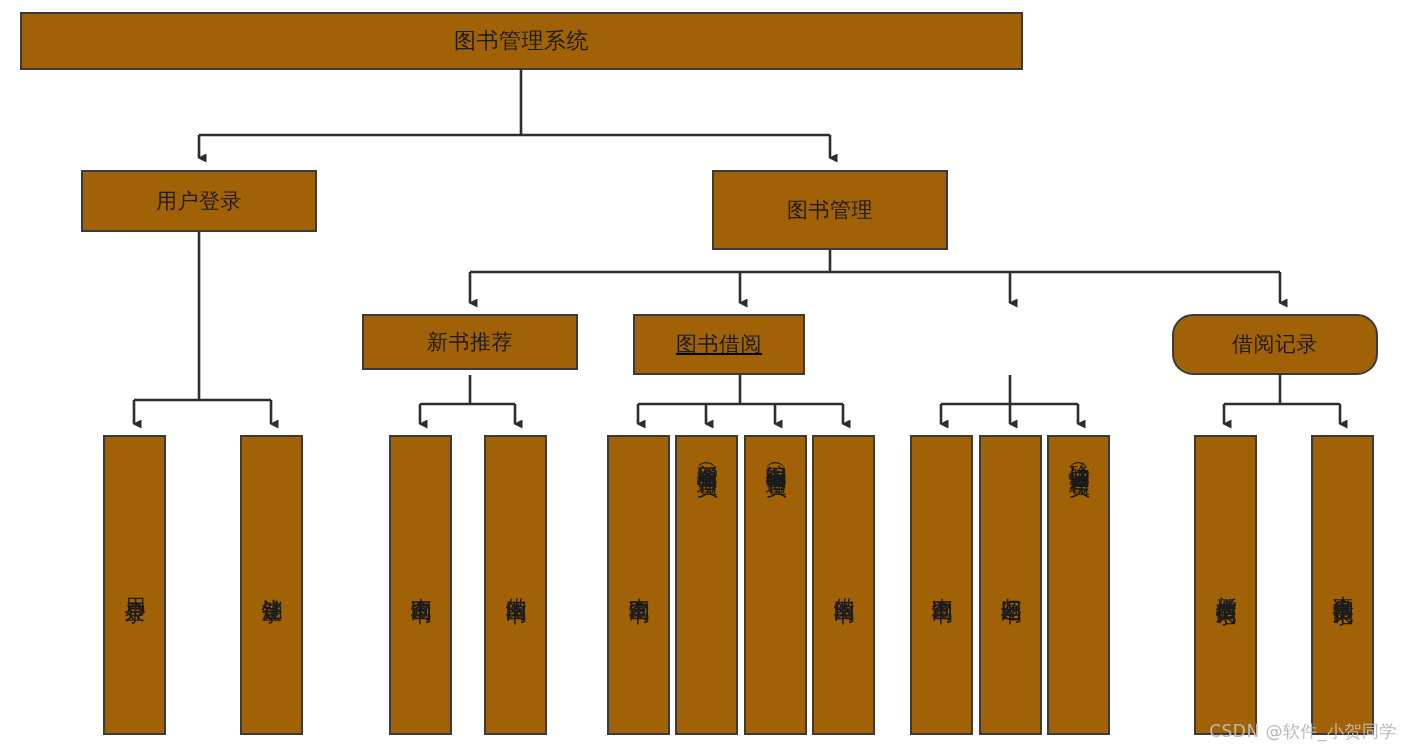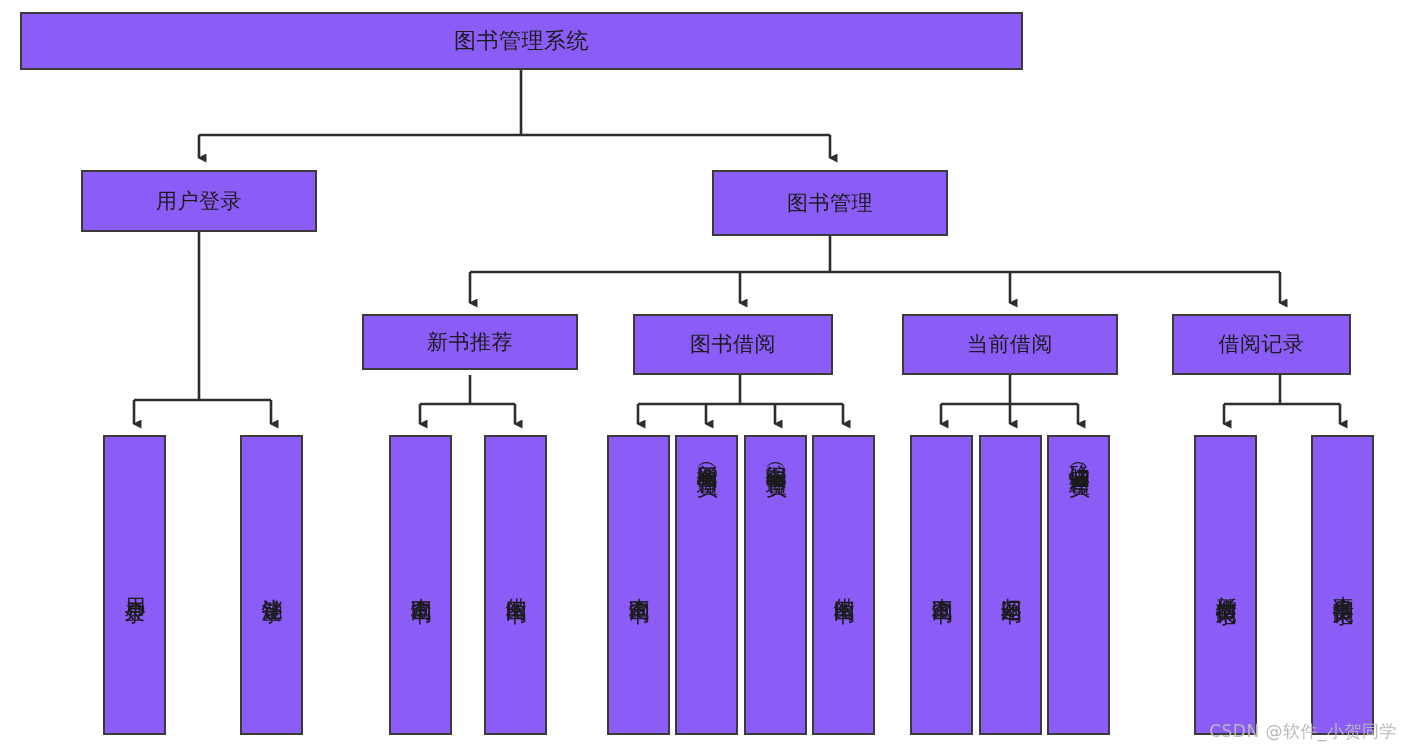--- a/index.html
+++ b/index.html
@@ -19,21 +19,21 @@
   #wires{
     position:absolute;
     left:0; top:0;
     width:1405px; height:747px;
     pointer-events:none;
   }
   
   .node{
     position:absolute;
     box-sizing:border-box;
-    background:#8b5cf6;
+    background:#a16207;
     border:2.5px solid #3a3a3a;
     display:flex;
     align-items:center;
     justify-content:center;
     z-index:2;
   }
   .node .label{
     color:#1b1b1b;
     line-height:1.18;
     text-align:center;
@@ -132,34 +132,31 @@
     </g>
   </svg>
 
   <div class="node horiz root" style="left:20px;top:12px;width:1003px;height:58px;">
     <span class="label">图书管理系统</span>
   </div>
 
   <div class="node horiz" style="left:81px;top:170px;width:236px;height:62px;">
     <span class="label">用户登录</span>
   </div>
-  <div class="node horiz" style="left:712px;top:170px;width:236px;height:66px;">
+  <div class="node horiz" style="left:712px;top:170px;width:236px;height:80px;">
     <span class="label">图书管理</span>
   </div>
 
   <div class="node horiz" style="left:362px;top:314px;width:216px;height:56px;">
     <span class="label">新书推荐</span>
   </div>
-  <div class="node horiz" style="left:633px;top:314px;width:200px;height:61px;">
+  <div class="node horiz" style="left:633px;top:314px;width:172px;height:61px;text-decoration:underline;">
     <span class="label">图书借阅</span>
   </div>
-  <div class="node horiz" style="left:902px;top:314px;width:216px;height:61px;">
-    <span class="label">当前借阅</span>
-  </div>
-  <div class="node horiz" style="left:1172px;top:314px;width:179px;height:61px;">
+  <div class="node horiz" style="left:1172px;top:314px;width:206px;height:61px;border-radius:21px;">
     <span class="label">借阅记录</span>
   </div>
 
   <div class="node vert mid" style="left:103px;top:435px;width:63px;height:300px;">
     <span class="label">用户登录</span>
   </div>
   <div class="node vert mid" style="left:240px;top:435px;width:63px;height:300px;">
     <span class="label">注销登录</span>
   </div>
 

